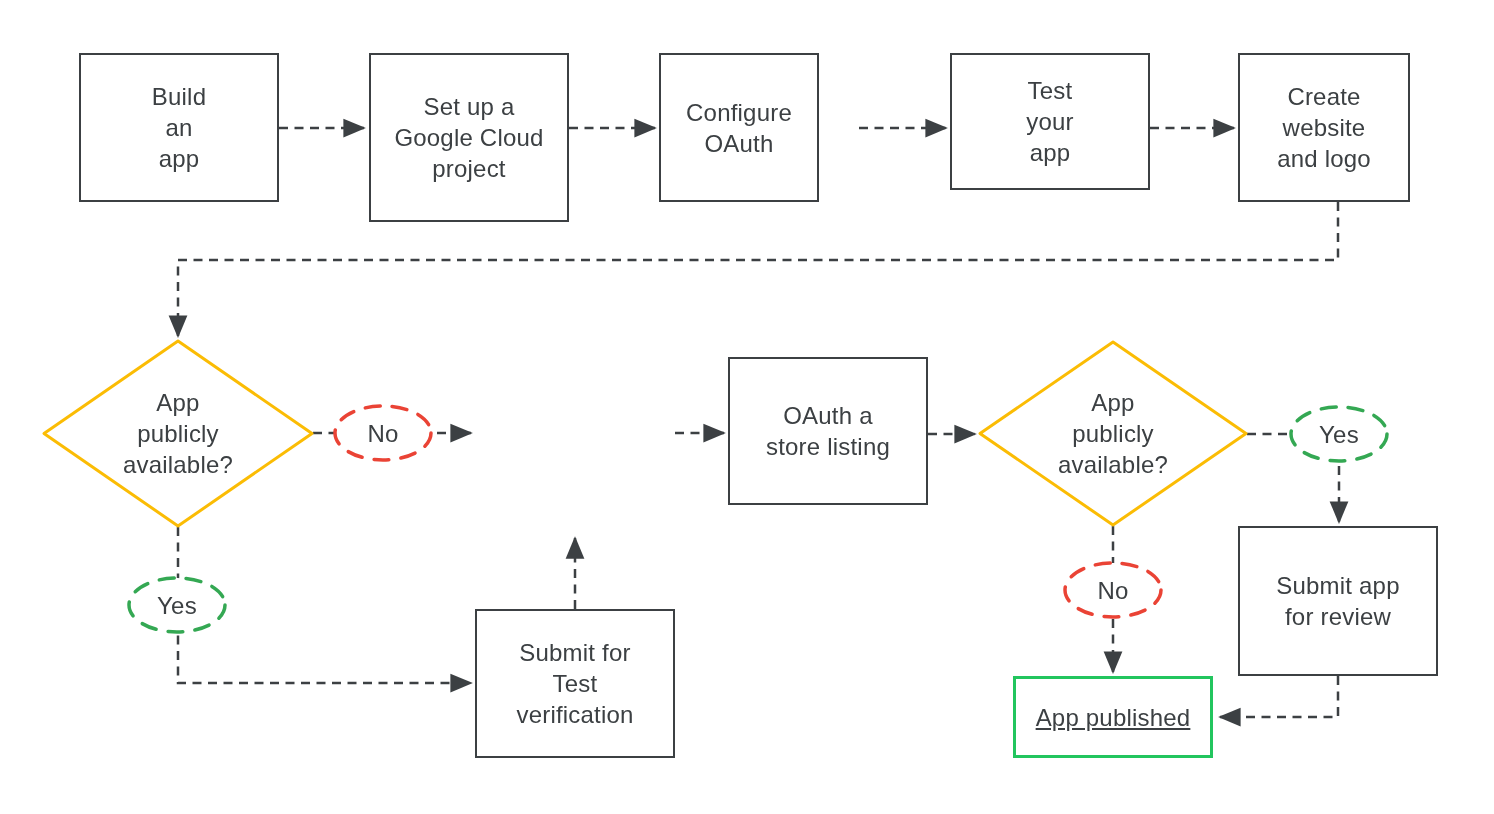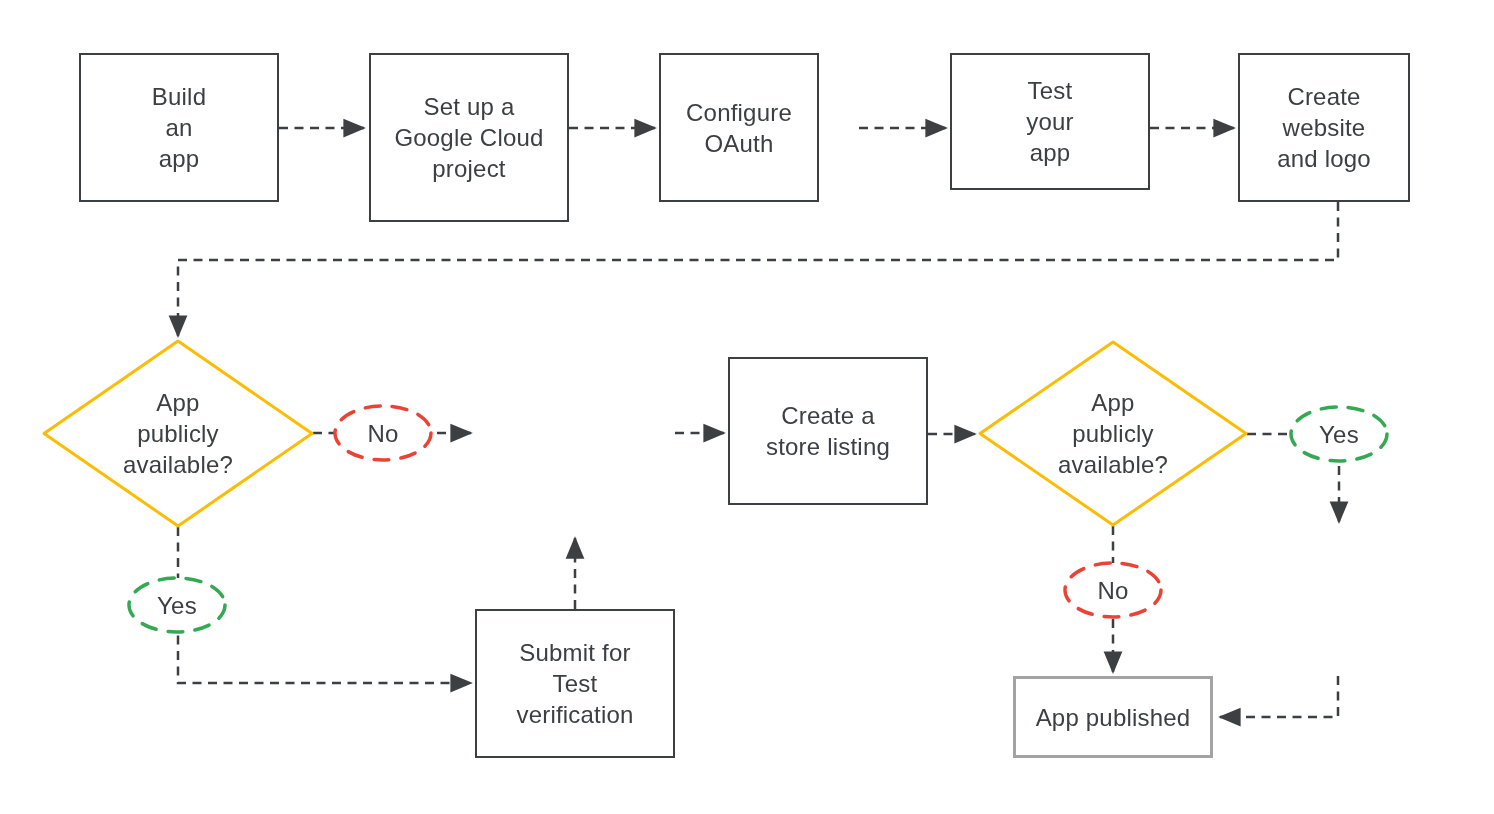--- a/index.html
+++ b/index.html
@@ -3,21 +3,21 @@
 <meta charset="utf-8">
 <style>
   * { margin:0; padding:0; box-sizing:border-box; }
   html,body { background:#ffffff; }
   body { font-family:"Liberation Sans", sans-serif; }
   .canvas { position:relative; width:1494px; height:814px; background:#ffffff; overflow:hidden; }
   .connectors { position:absolute; left:0; top:0; z-index:0; }
   .node { position:absolute; display:flex; align-items:center; justify-content:center;
           text-align:center; color:#3C4043; z-index:1; }
   .box { background:#ffffff; border:2px solid #3C4043; }
-  .published { border:3px solid #a3a3a3; }
+  .published { border:3px solid #22c55e;text-decoration:underline; }
   .lbl { font-size:24px; line-height:31px; white-space:pre-line; letter-spacing:0.2px; }
   .shape { position:absolute; left:0; top:0; width:100%; height:100%; }
   .diamond .lbl, .oval .lbl { position:relative; z-index:1; }
 </style>
 </head>
 <body>
 
 <div class="canvas">
 
   <svg class="connectors" width="1494" height="814">
@@ -90,21 +90,21 @@
 
   <div class="node oval" style="left:125px; top:574px; width:104px; height:62px">
     <svg class="shape" viewBox="0 0 104 62">
       <ellipse cx="52" cy="31" rx="48" ry="27" fill="#ffffff" stroke="#34A853" stroke-width="3.5" stroke-dasharray="15 12" stroke-linecap="round"></ellipse>
     </svg>
     <span class="lbl">Yes</span>
   </div>
 
 
   <div class="node box" style="left:728px; top:357px; width:200px; height:148px">
-    <span class="lbl">Create a
+    <span class="lbl">OAuth a
 store listing</span>
   </div>
 
   <div class="node diamond" style="left:977px; top:339px; width:272px; height:189px">
     <svg class="shape" viewBox="0 0 272 189">
       <polygon points="136,3 269,94.5 136,186 3,94.5" fill="#ffffff" stroke="#FBBC04" stroke-width="3" stroke-linejoin="round"></polygon>
     </svg>
     <span class="lbl">App
 publicly
 available?</span>
@@ -123,18 +123,22 @@
     </svg>
     <span class="lbl">No</span>
   </div>
 
   <div class="node box" style="left:475px; top:609px; width:200px; height:149px">
     <span class="lbl">Submit for
 Test
 verification</span>
   </div>
 
+  <div class="node box" style="left:1238px; top:526px; width:200px; height:150px">
+    <span class="lbl">Submit app
+for review</span>
+  </div>
 
   <div class="node box published" style="left:1013px; top:676px; width:200px; height:82px">
     <span class="lbl">App published</span>
   </div>
 
 </div>
 
 </body></html>

